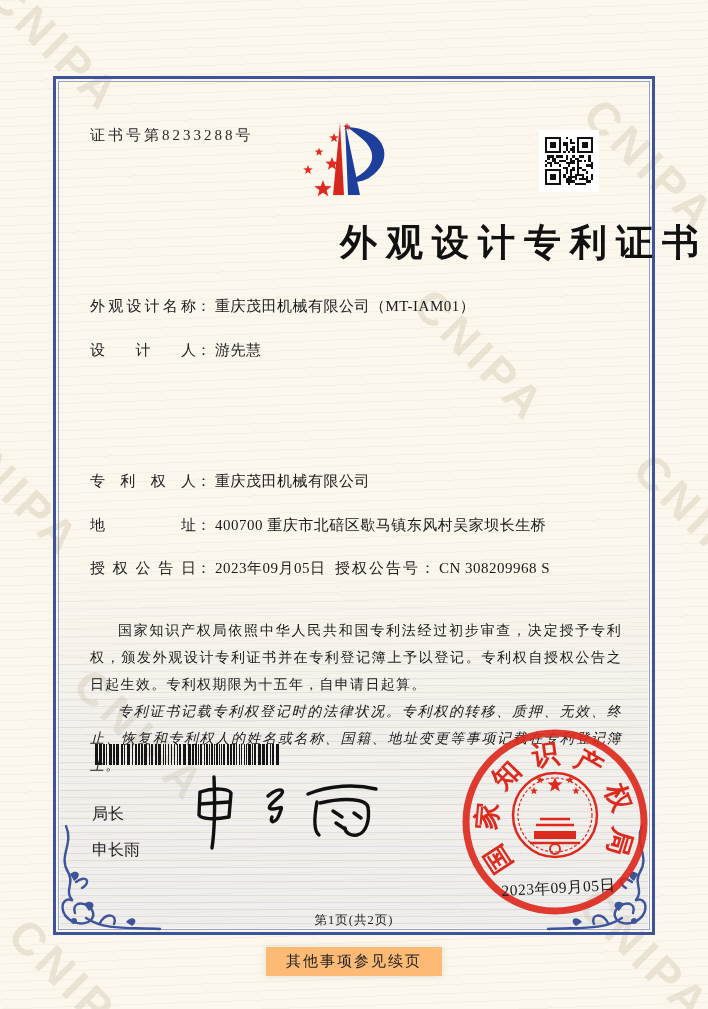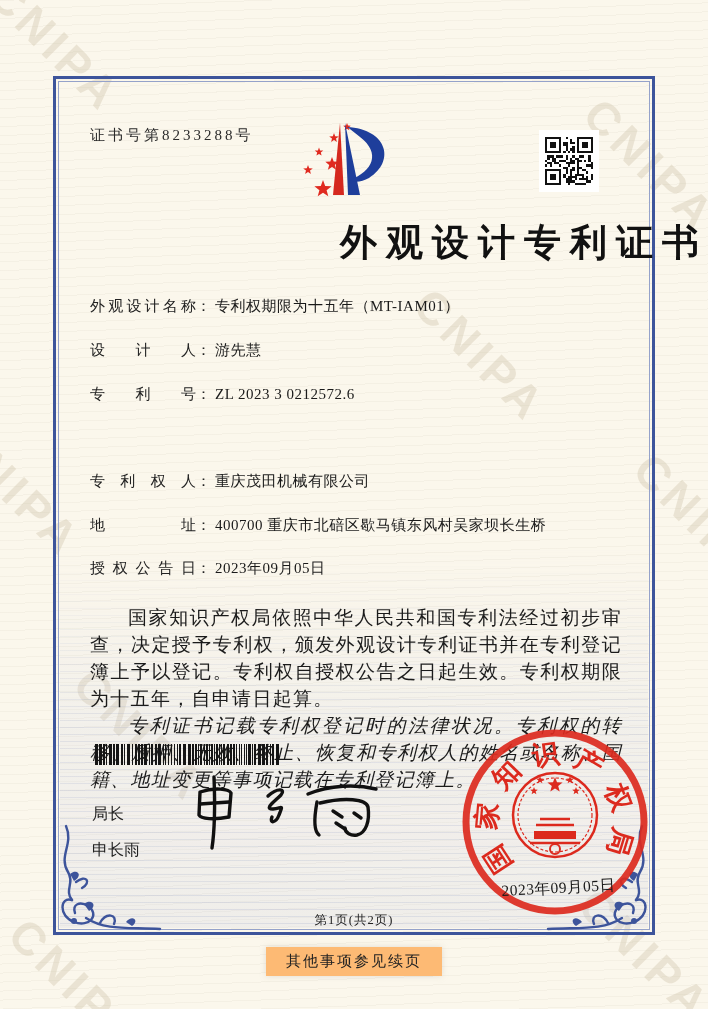--- a/index.html
+++ b/index.html
@@ -34,22 +34,22 @@
   #qr-box{position:absolute;left:539px;top:130px;width:60px;height:62px;background:#fff;
           display:flex;align-items:center;justify-content:center;}
   #page-title{position:absolute;left:0;right:0;top:218px;text-align:right;
           font-size:37px;font-weight:bold;letter-spacing:9px;color:#111;}
   .field-row{position:absolute;left:90px;right:50px;font-size:15px;white-space:nowrap;}
   .f-label{display:inline-block;width:106px;text-align:justify;text-align-last:justify;color:#222;}
   .f-colon{display:inline-block;margin-right:4px;color:#222;}
   .f-value{color:#1a1a1a;letter-spacing:0.5px;}
   .pair2{position:absolute;left:245px;top:0;}
   .pair2 .f-label{width:auto;letter-spacing:2px;}
-  #paragraphs{position:absolute;left:90px;top:604px;width:532px;
-          font-size:19px;line-height:27px;letter-spacing:1.3px;color:#1b1b1b;text-align:justify;}
+  #paragraphs{position:absolute;left:90px;top:617px;width:532px;
+          font-size:14px;line-height:27px;letter-spacing:1.3px;color:#1b1b1b;text-align:justify;}
   #paragraphs p{margin:0;text-indent:2em;}
   #barcode{position:absolute;left:95px;top:744px;width:188px;height:21px;}
   #sig-block{position:absolute;left:92px;top:796px;font-family:Liberation Serif, serif;
           font-size:16px;color:#222;line-height:36px;}
   #sig-script{position:absolute;left:168px;top:772px;width:240px;height:84px;}
   #seal{position:absolute;left:460px;top:727px;width:190px;height:190px;}
   #page-num{position:absolute;left:0;right:0;top:912px;text-align:center;font-size:12.5px;color:#222;letter-spacing:1px;}
   #note-strip{position:absolute;left:50%;top:947px;transform:translateX(-50%);
           background:#fdba74;padding:5px 20px;font-size:15px;letter-spacing:2px;color:#222;
           box-shadow:0 0 6px rgba(180,175,160,0.35);}
@@ -253,36 +253,36 @@
         <rect x="14" y="20" width="1" height="1" fill="#111"></rect>
         <rect x="15" y="20" width="1" height="1" fill="#111"></rect>
         <rect x="16" y="20" width="1" height="1" fill="#111"></rect>
         <rect x="17" y="20" width="1" height="1" fill="#111"></rect>
       </svg>
   </div>
 
   <div id="page-title">外观设计专利证书</div>
 
   <div class="field-row" style="top:297px">
-    <span class="f-label">外观设计名称</span><span class="f-colon">：</span><span class="f-value">专利权期限为十五年（MT-IAM01）</span>
+    <span class="f-label">外观设计名称</span><span class="f-colon">：</span><span class="f-value">重庆茂田机械有限公司（MT-IAM01）</span>
   </div>
   <div class="field-row" style="top:341px">
     <span class="f-label">设计人</span><span class="f-colon">：</span><span class="f-value">游先慧</span>
   </div>
-  <div class="field-row" style="top:385px">
-    <span class="f-label">专利号</span><span class="f-colon">：</span><span class="f-value">ZL 2023 3 0212572.6</span>
-  </div>
   <div class="field-row" style="top:472px">
     <span class="f-label">专利权人</span><span class="f-colon">：</span><span class="f-value">重庆茂田机械有限公司</span>
   </div>
   <div class="field-row" style="top:516px">
     <span class="f-label">地址</span><span class="f-colon">：</span><span class="f-value">400700 重庆市北碚区歇马镇东风村吴家坝长生桥</span>
   </div>
   <div class="field-row" style="top:559px;position:absolute">
     <span class="f-label">授权公告日</span><span class="f-colon">：</span><span class="f-value">2023年09月05日</span>
+    <span class="pair2">
+      <span class="f-label">授权公告号</span><span class="f-colon">：</span><span class="f-value">CN 308209968 S</span>
+    </span>
   </div>
 
   <div id="paragraphs">
     <p>国家知识产权局依照中华人民共和国专利法经过初步审查，决定授予专利权，颁发外观设计专利证书并在专利登记簿上予以登记。专利权自授权公告之日起生效。专利权期限为十五年，自申请日起算。</p>
     <p style="font-style:italic;">专利证书记载专利权登记时的法律状况。专利权的转移、质押、无效、终止、恢复和专利权人的姓名或名称、国籍、地址变更等事项记载在专利登记簿上。</p>
   </div>
 
   <svg id="barcode" viewBox="0 0 188 21" preserveAspectRatio="none">
       <rect x="0" y="0" width="3" height="21" fill="#151515"></rect>
       <rect x="4" y="0" width="3" height="21" fill="#151515"></rect>

